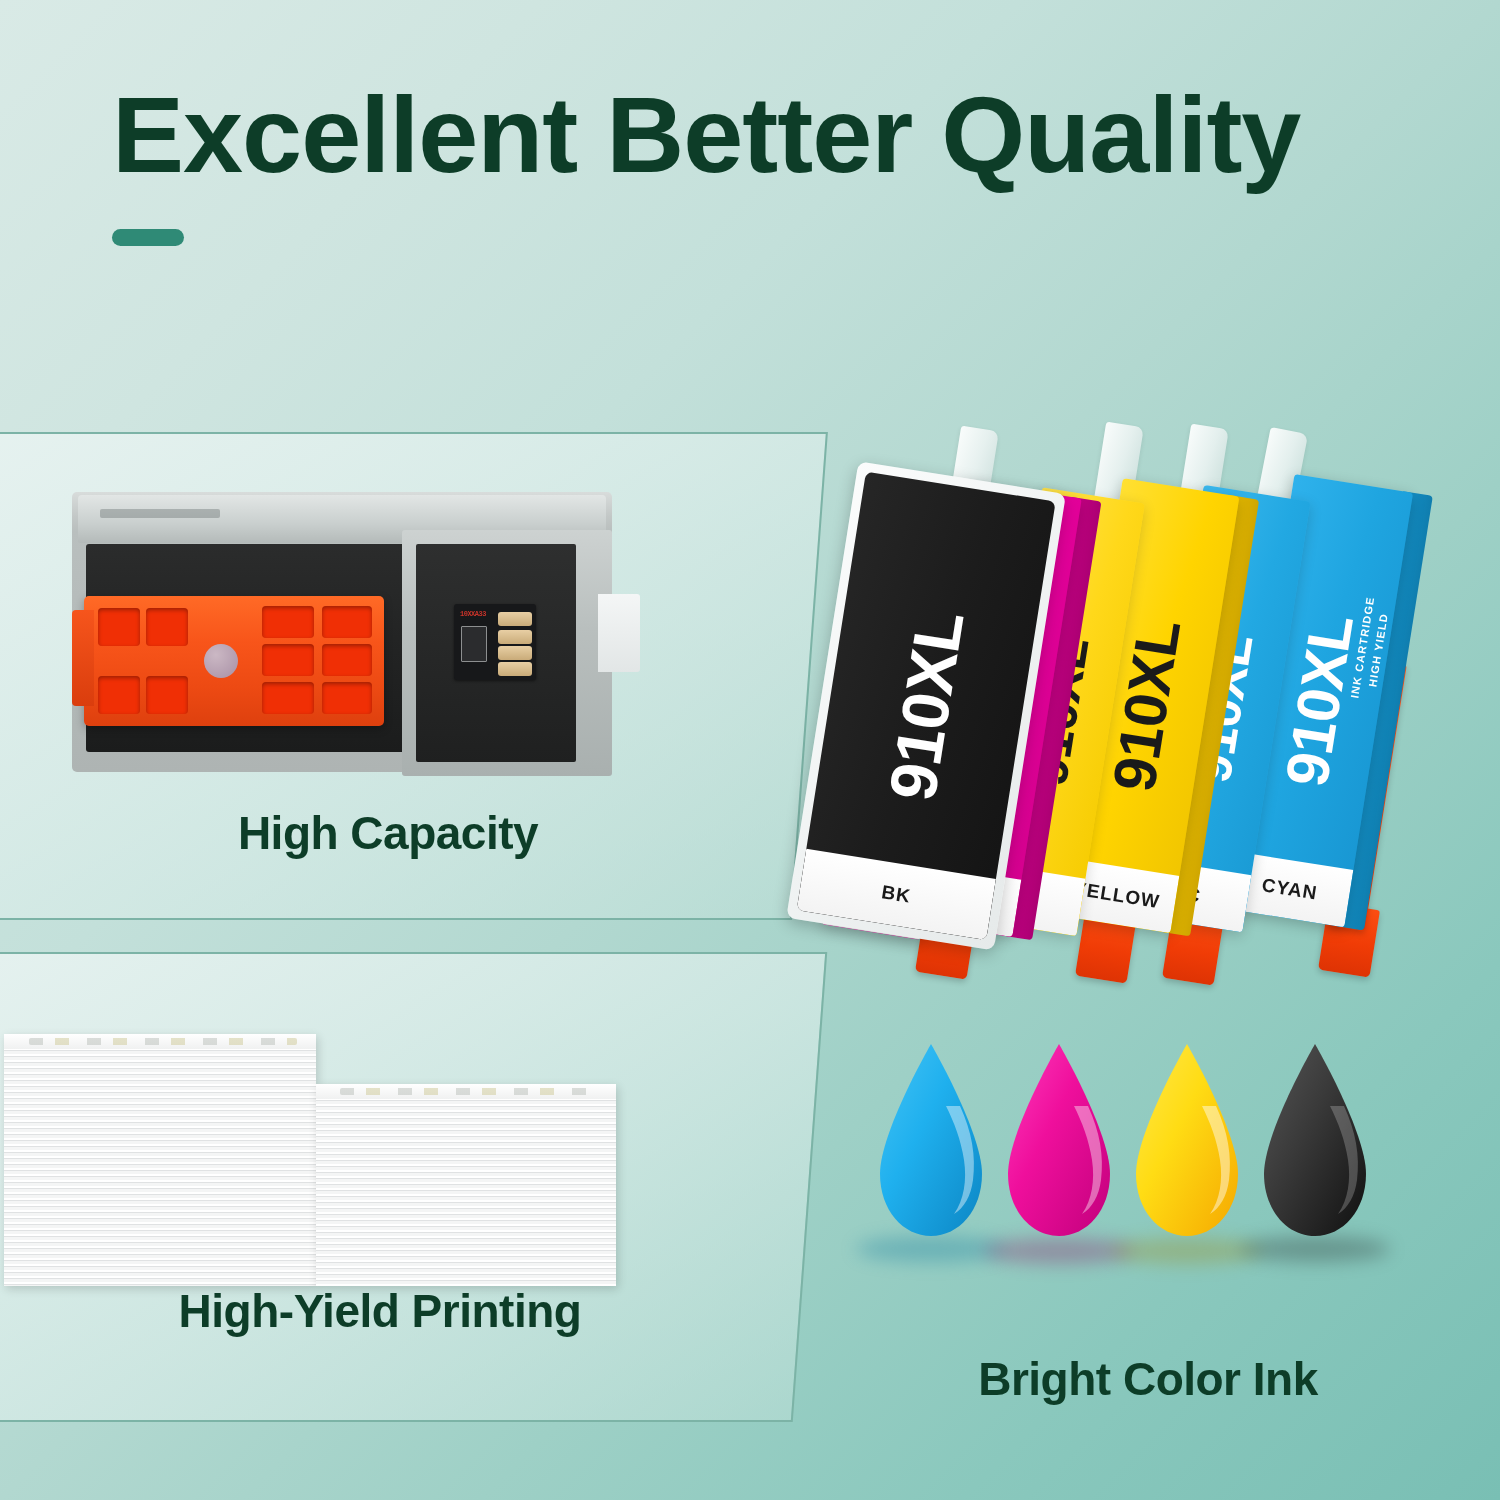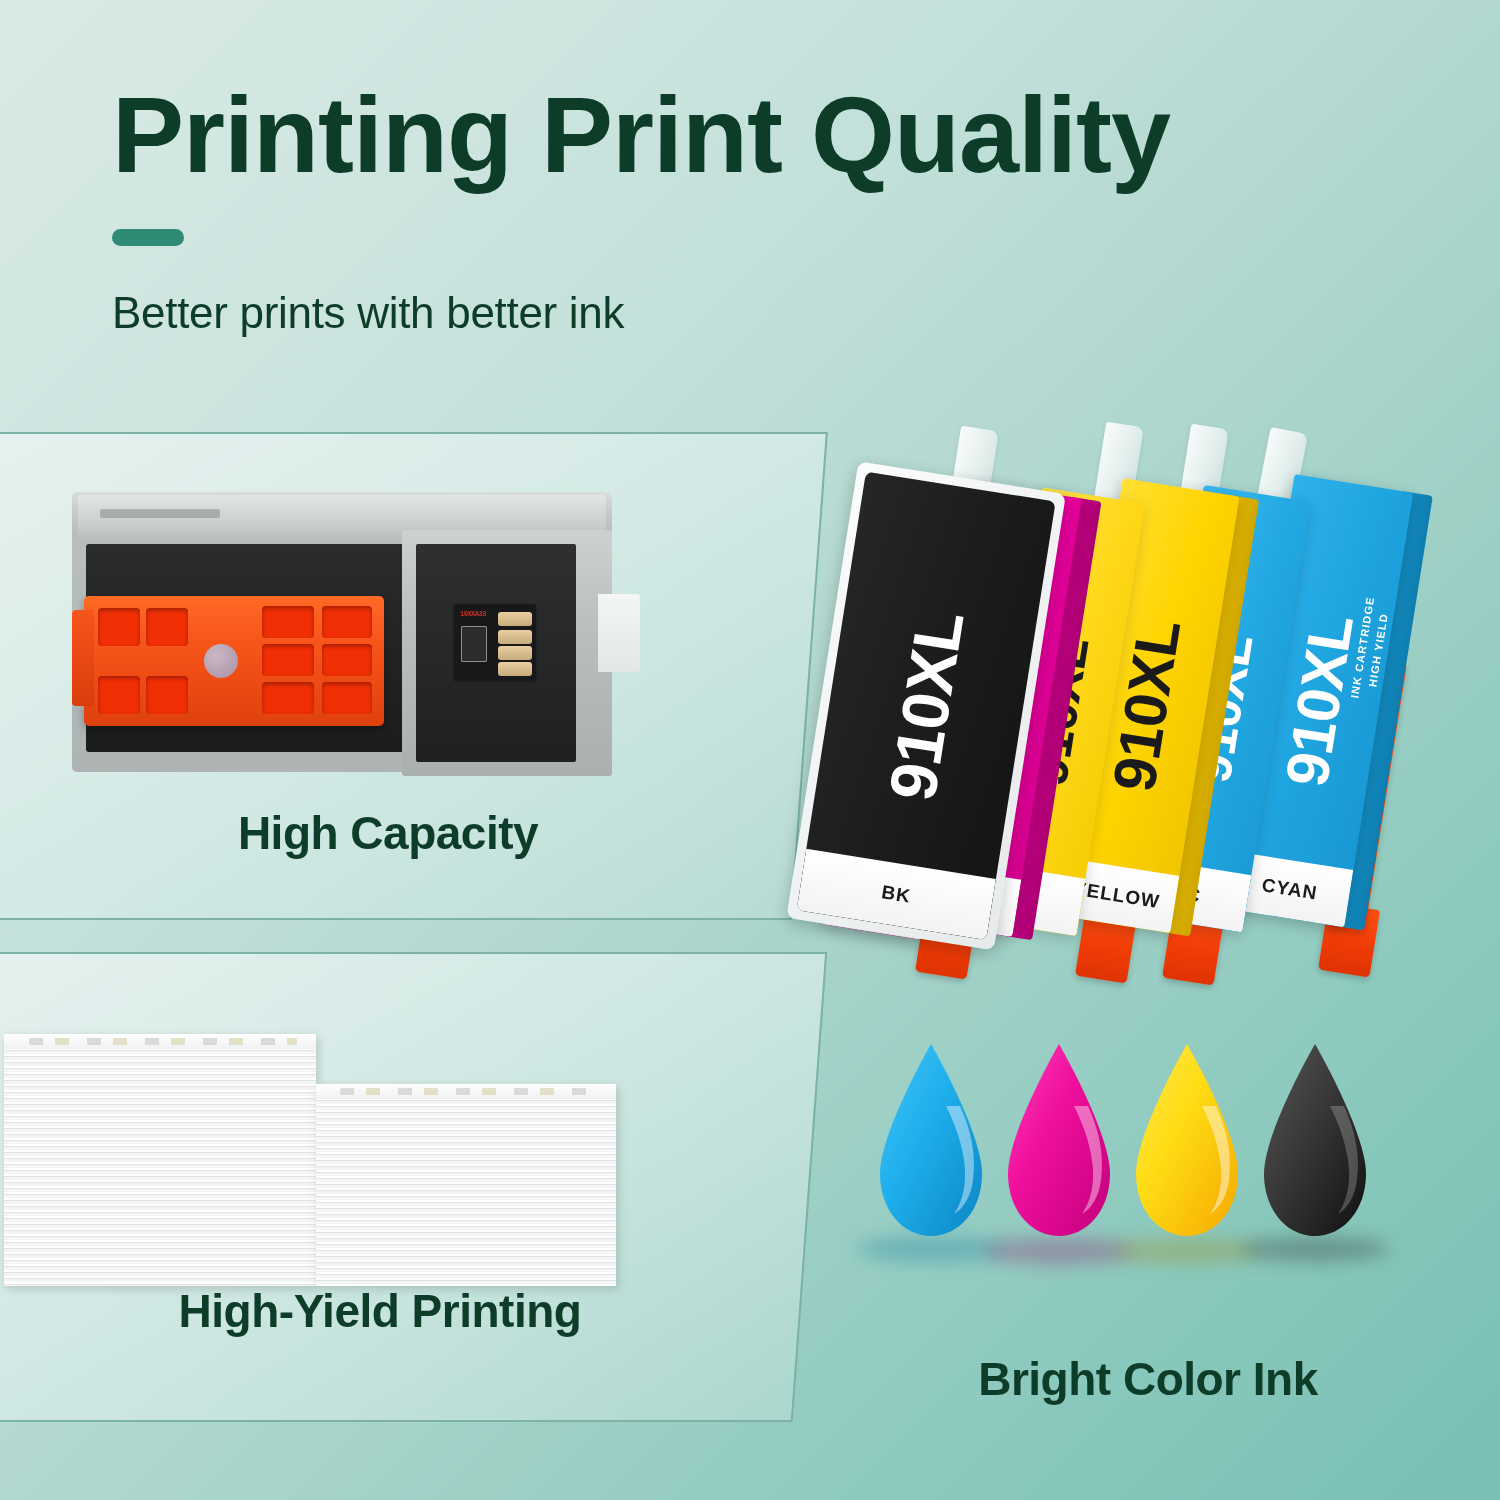--- a/index.html
+++ b/index.html
@@ -245,23 +245,22 @@
     width:150px; height:26px;
     border-radius:50%;
     filter:blur(9px);
     opacity:.34;
   }
 </style>
 </head>
 <body>
 
 <div class="header">
-  <div class="headline">Printing Print Quality</div>
+  <div class="headline">Excellent Better Quality</div>
   <div class="accent-bar"></div>
-  <div class="subhead">Better prints with better ink</div>
 </div>
 
 <div class="panel panel-top">
   <div class="panel-inner">
 
     <div class="printhead">
       <div class="ph-shell"></div>
       <div class="ph-lid"></div>
       <div class="ph-body-dark"></div>
       <div class="ph-body-dark2"></div>

